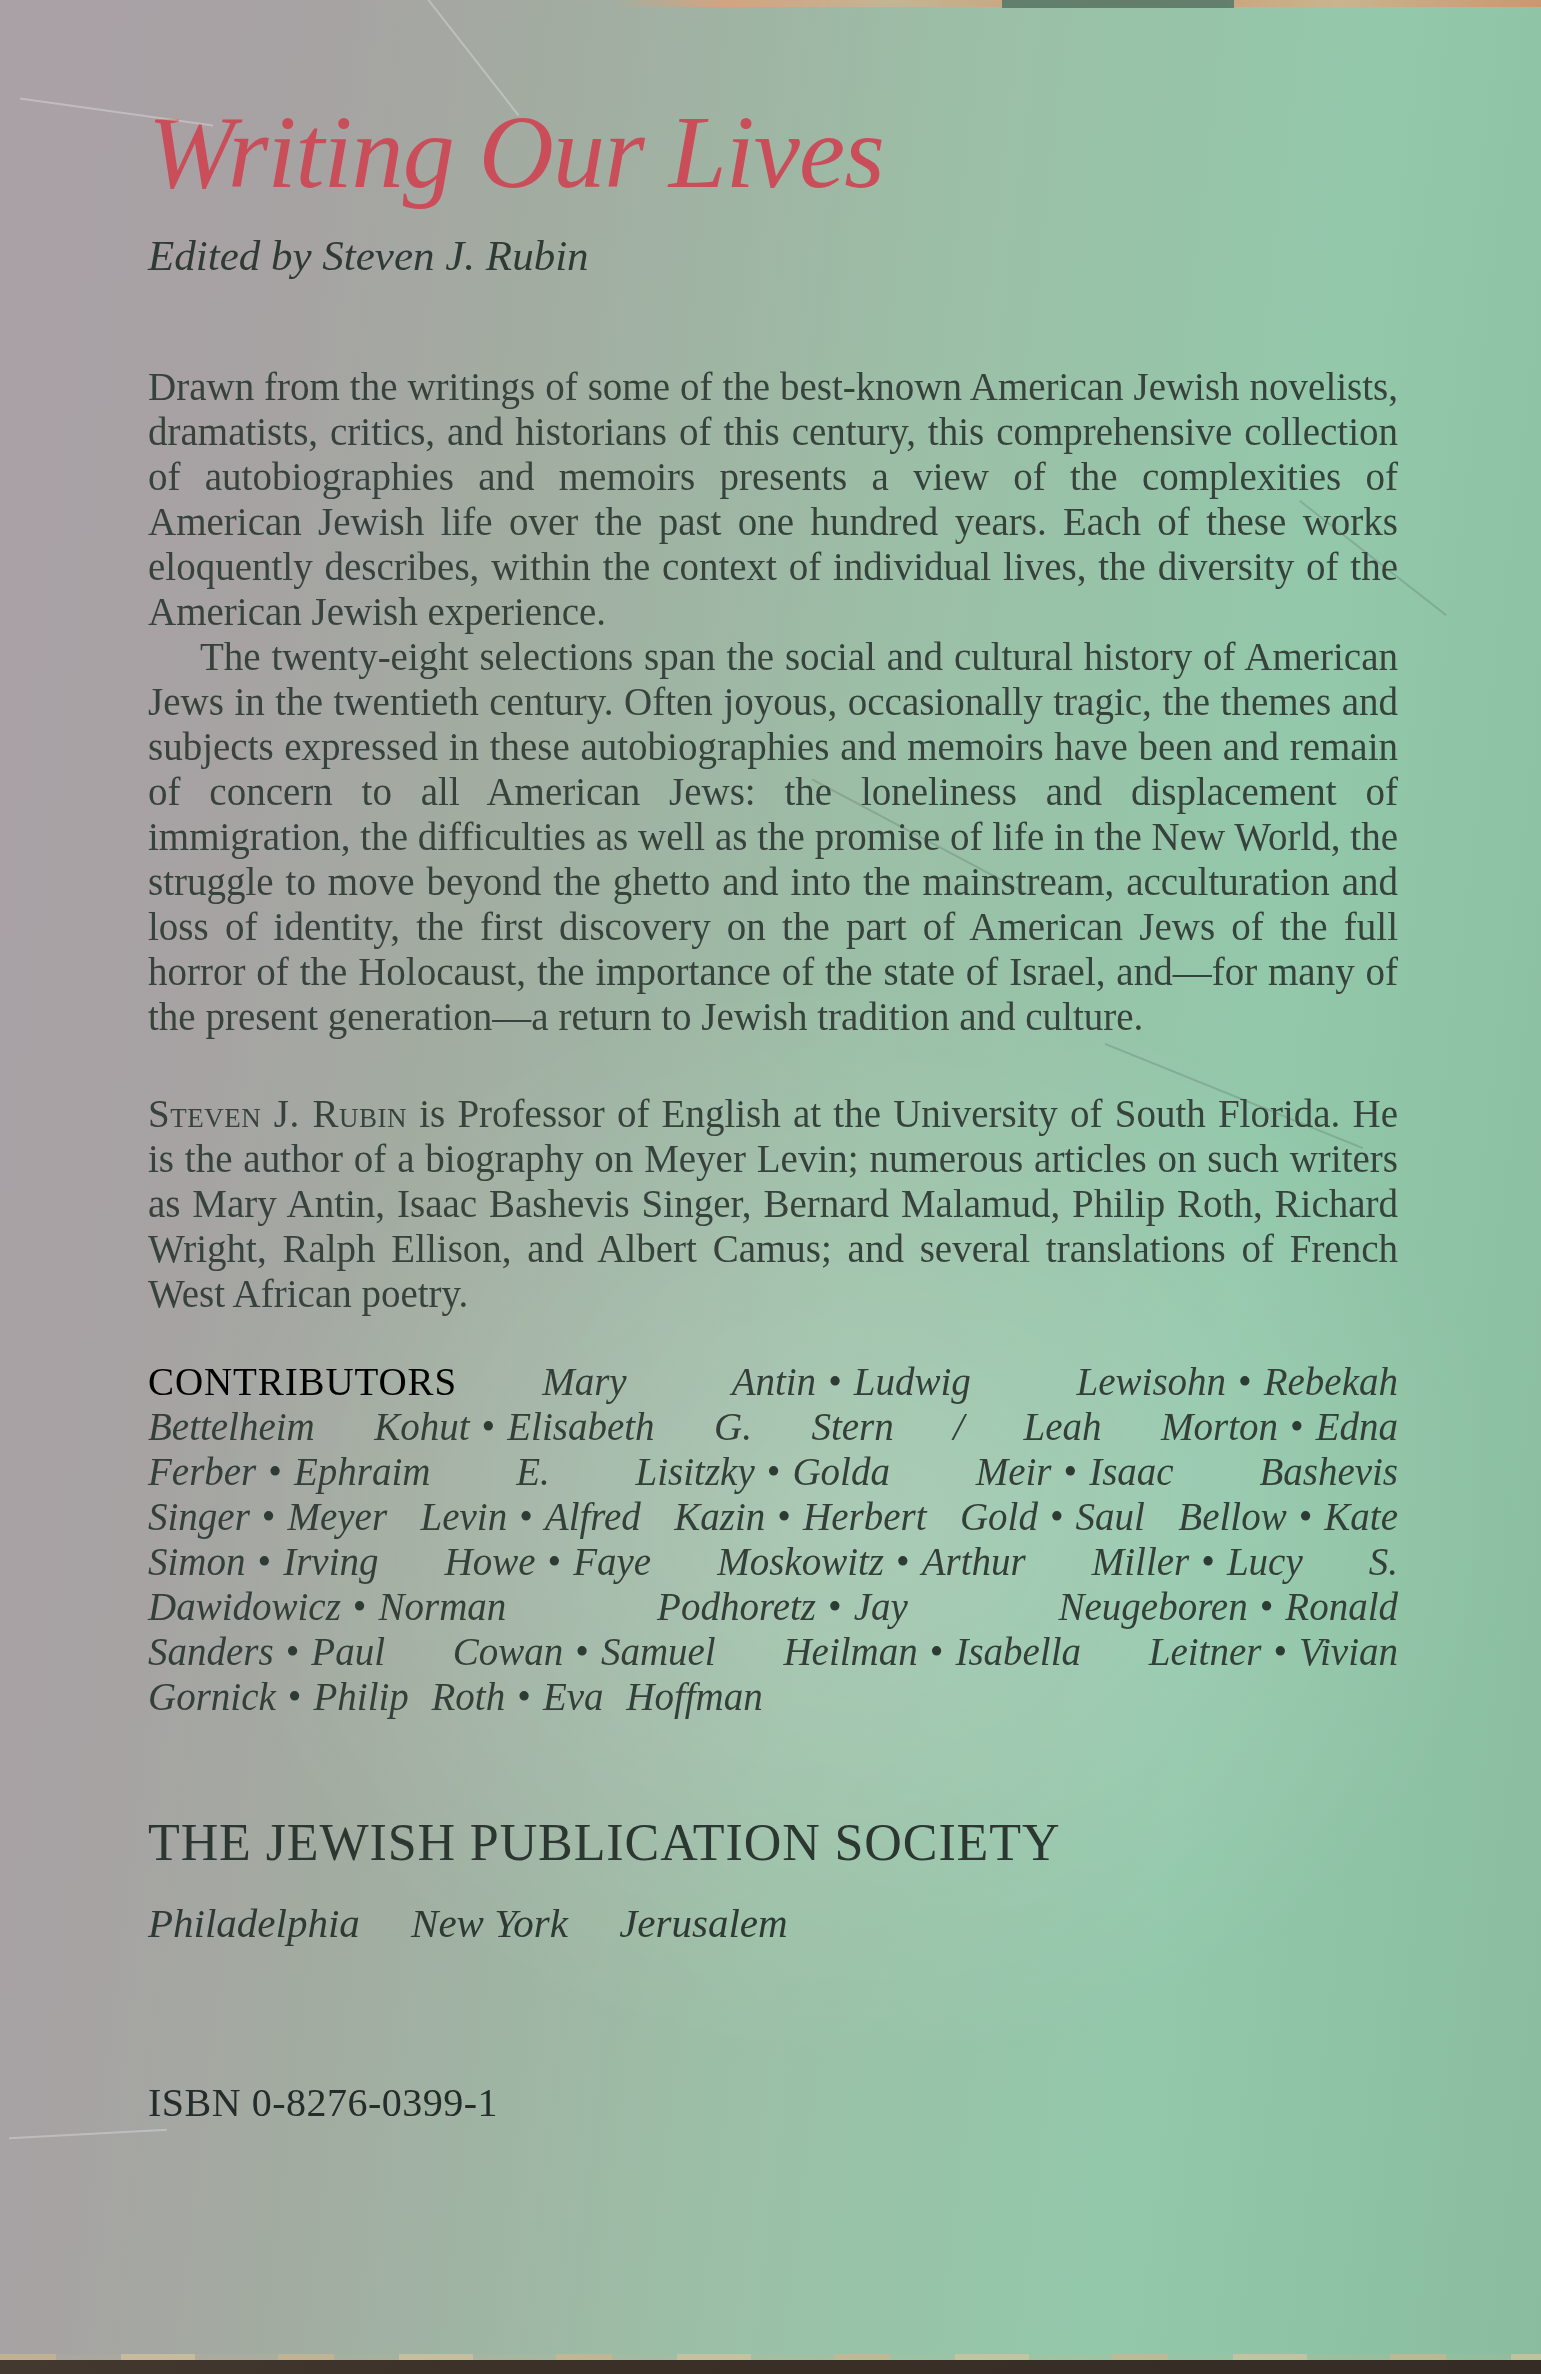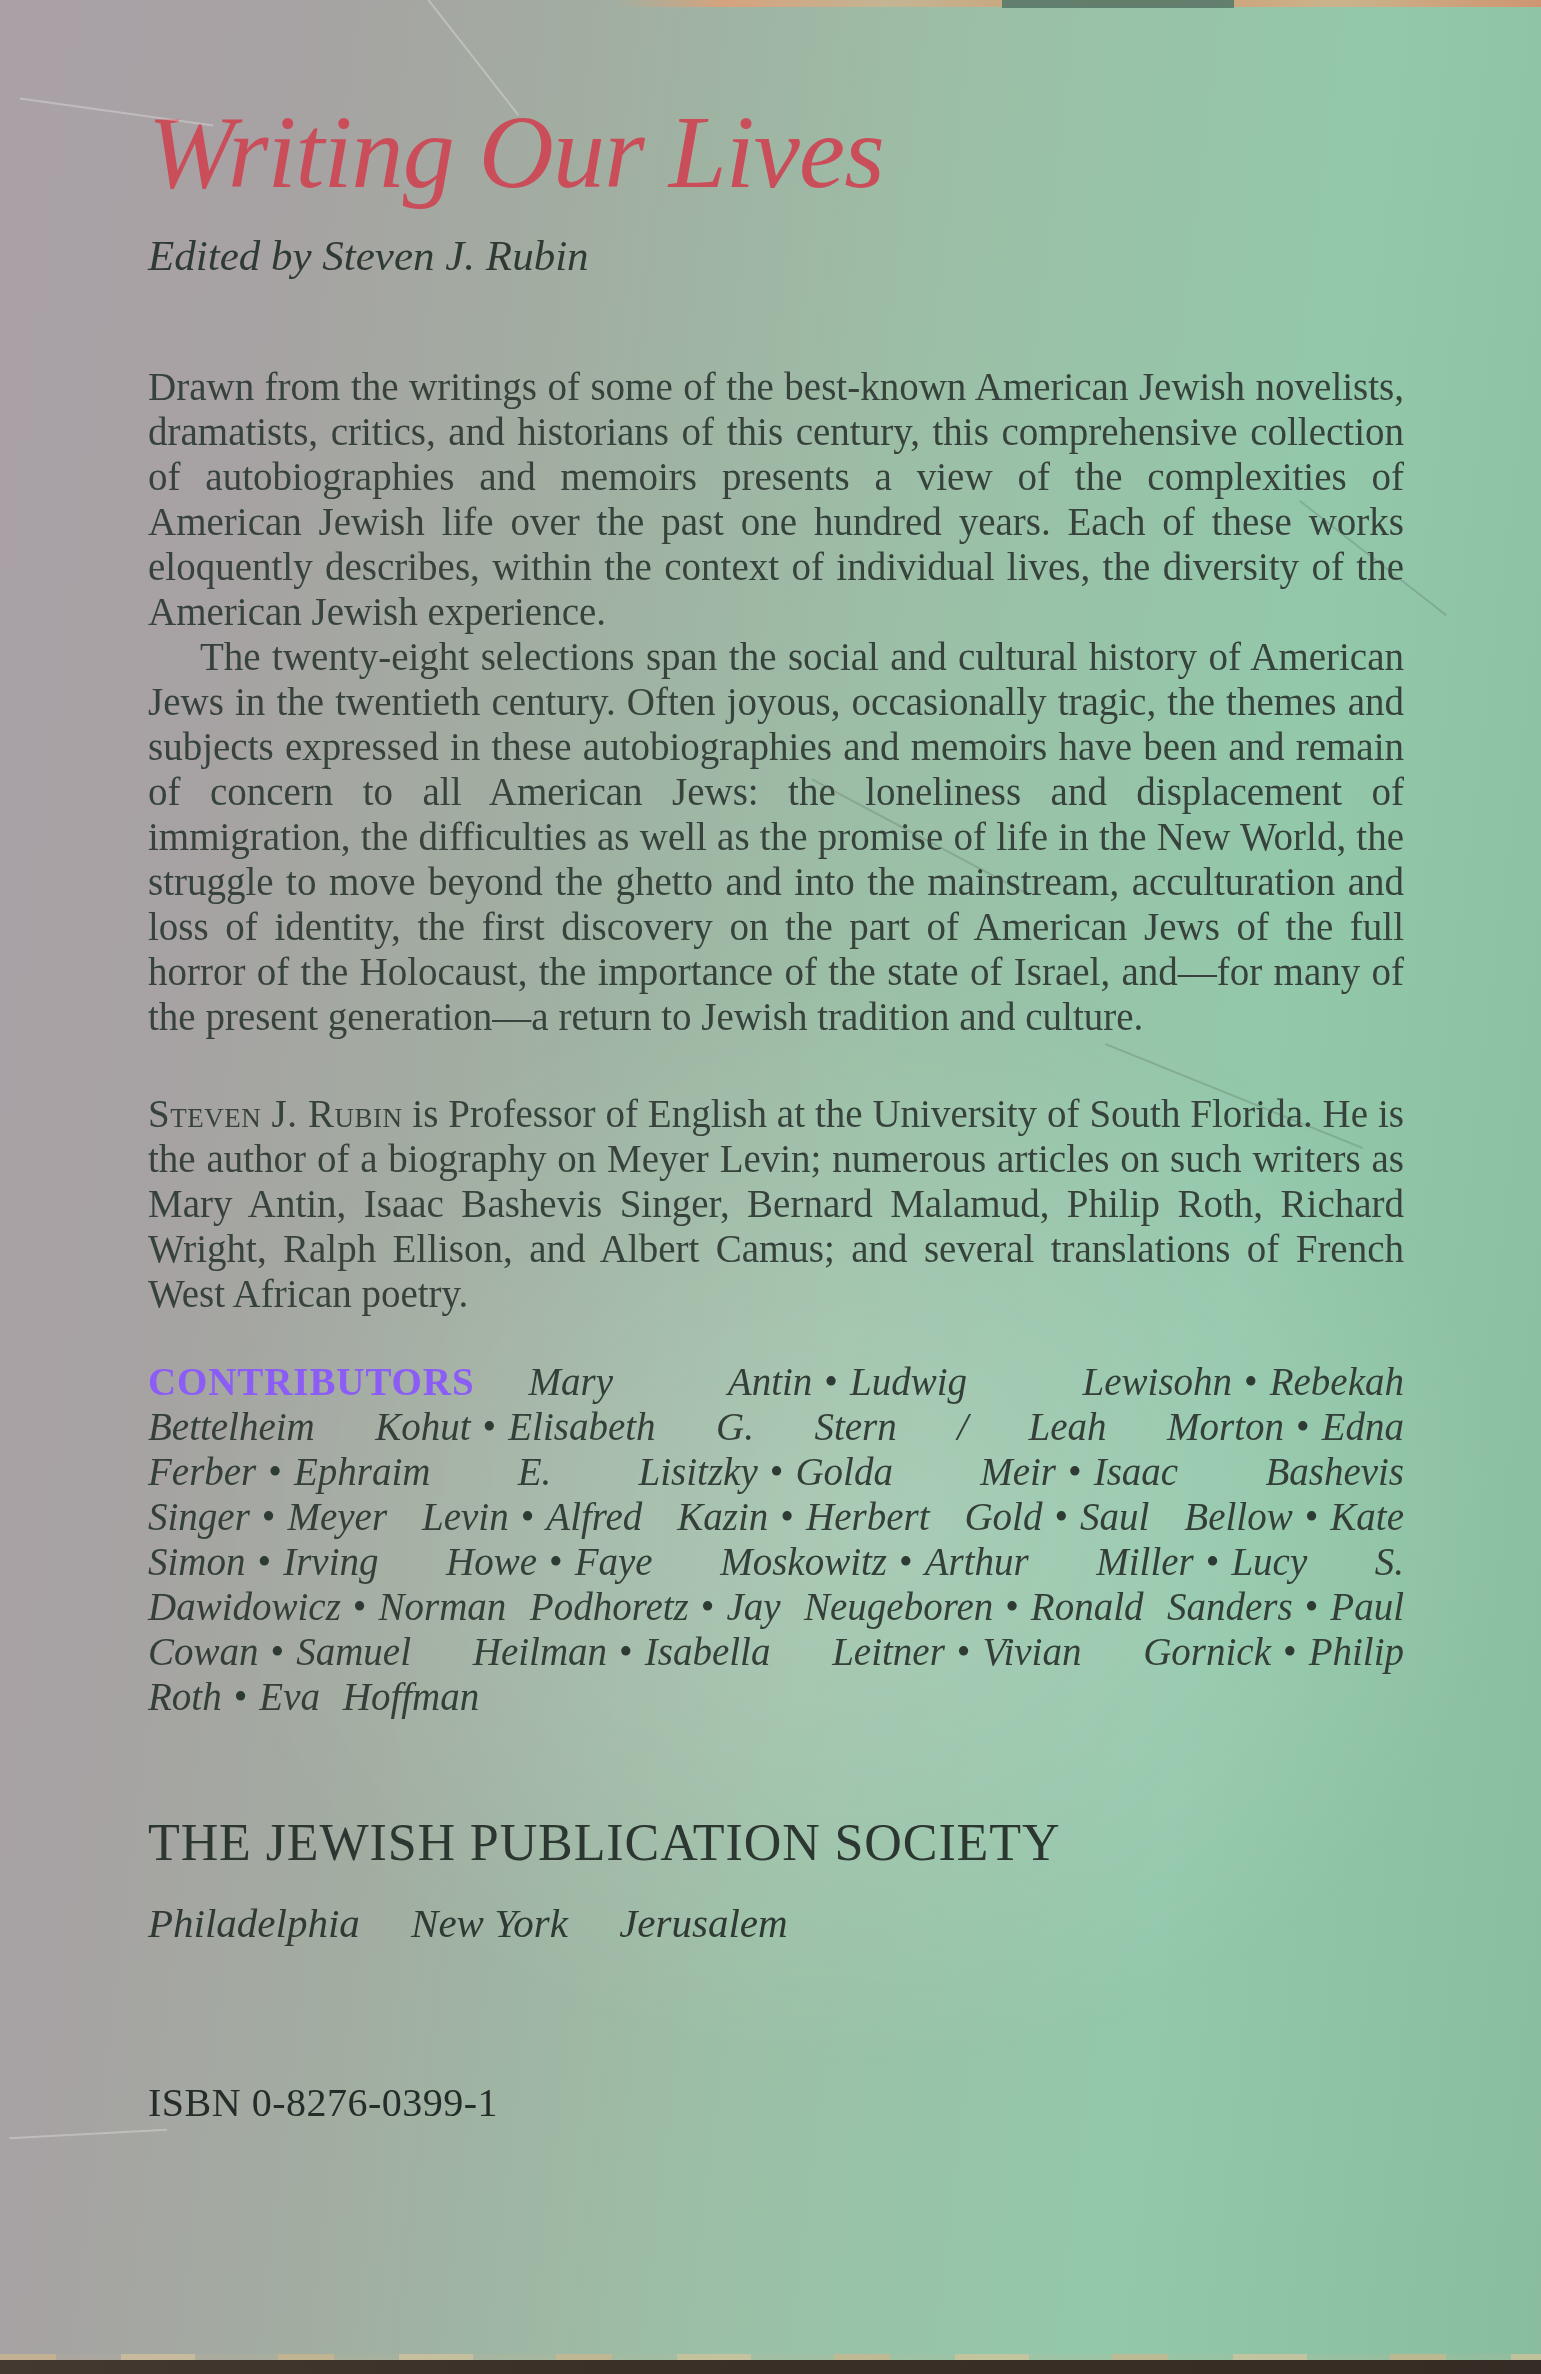--- a/index.html
+++ b/index.html
@@ -5,21 +5,21 @@
   html, body { margin: 0; padding: 0; }
   body {
     width: 1542px; height: 2375px;
     position: relative; overflow: hidden;
     font-family: "Liberation Serif", serif;
     background:
       radial-gradient(ellipse 909px 761px at 56% 64%, rgba(255,255,255,0.16), rgba(255,255,255,0) 72%),
       linear-gradient(97deg, #aaa1a7 0%, #a7a2a3 16%, #a2ada1 32%, #9bc0a7 55%, #93c8ab 76%, #8abd9f 100%);
   }
   .content {
-    position: absolute; left: 148px; right: 138px; top: 0;
+    position: absolute; left: 148px; right: 144px; top: 0;
     color: #36423b;
   }
   .title {
     margin: 96px 0 0 0;
     font-size: 104px; line-height: 1.08;
     font-style: italic; font-weight: normal;
     color: #ca4e5a; letter-spacing: -0.9px;
   }
   .subtitle {
     margin-top: 22px;
@@ -38,23 +38,23 @@
   .smallcaps { font-variant: small-caps; letter-spacing: 0.5px; }
   .bio { margin-top: 52px; font-size: 39px; line-height: 45px; text-align: justify; }
   .bio p { margin: 0; }
   .contributors {
     margin-top: 43px;
     font-size: 39px; line-height: 45px;
     text-align: justify; font-style: italic;
     word-spacing: 13px; color: #333f38;
   }
   .contributors .label {
-    font-style: normal; font-weight: bold;
-    color: #8b5cf6; letter-spacing: 0.9px;
-    margin-right: 54px; word-spacing: normal;
+    font-style: normal; font-weight: normal;
+    color: #000000; letter-spacing: 0.9px;
+    margin-right: 85px; word-spacing: normal;
   }
   .contributors .bullet { font-style: normal; margin: 0 12px; color: #2e3a34; }
   .publisher-name {
     margin-top: 95px;
     font-size: 52px; line-height: 1.1;
     color: #2c3732; letter-spacing: 0.9px;
   }
   .publisher-cities { margin-top: 28px; font-size: 41px; font-style: italic; color: #2f3a34; }
   .publisher-cities span { margin-right: 41px; }
   .isbn { margin-top: 132px; font-size: 40px; color: #252d2a; letter-spacing: 0.5px; }

